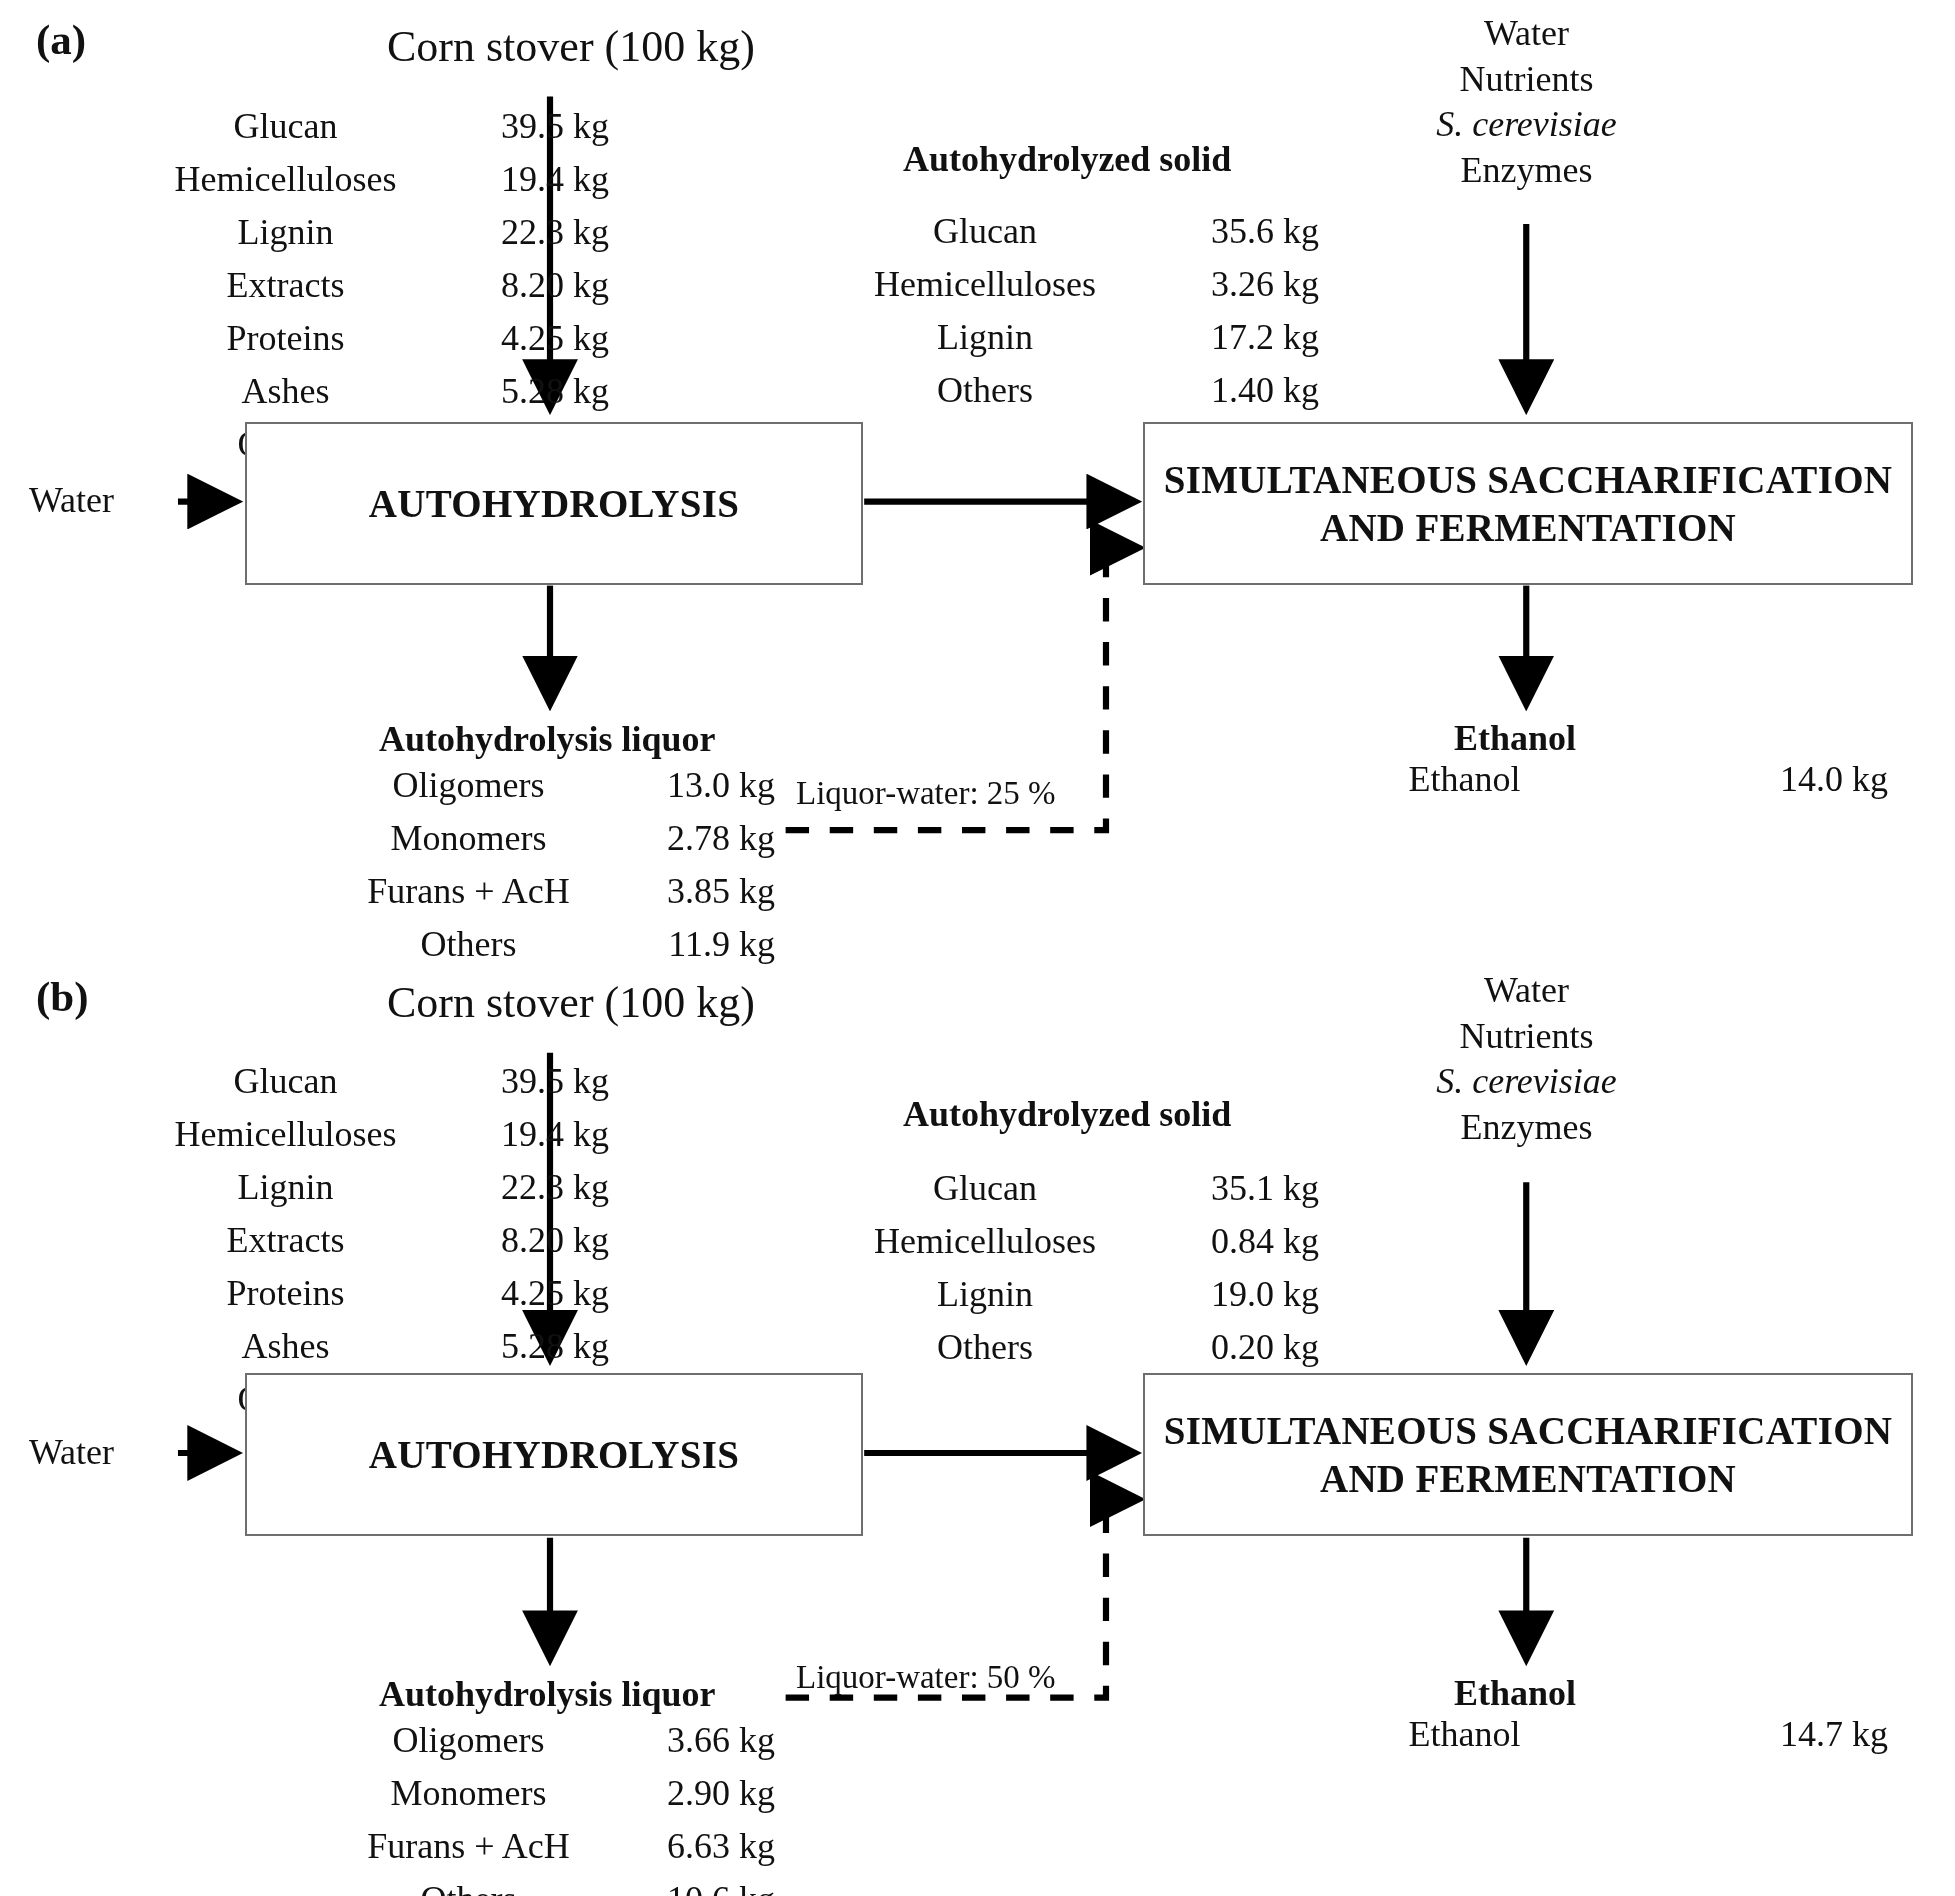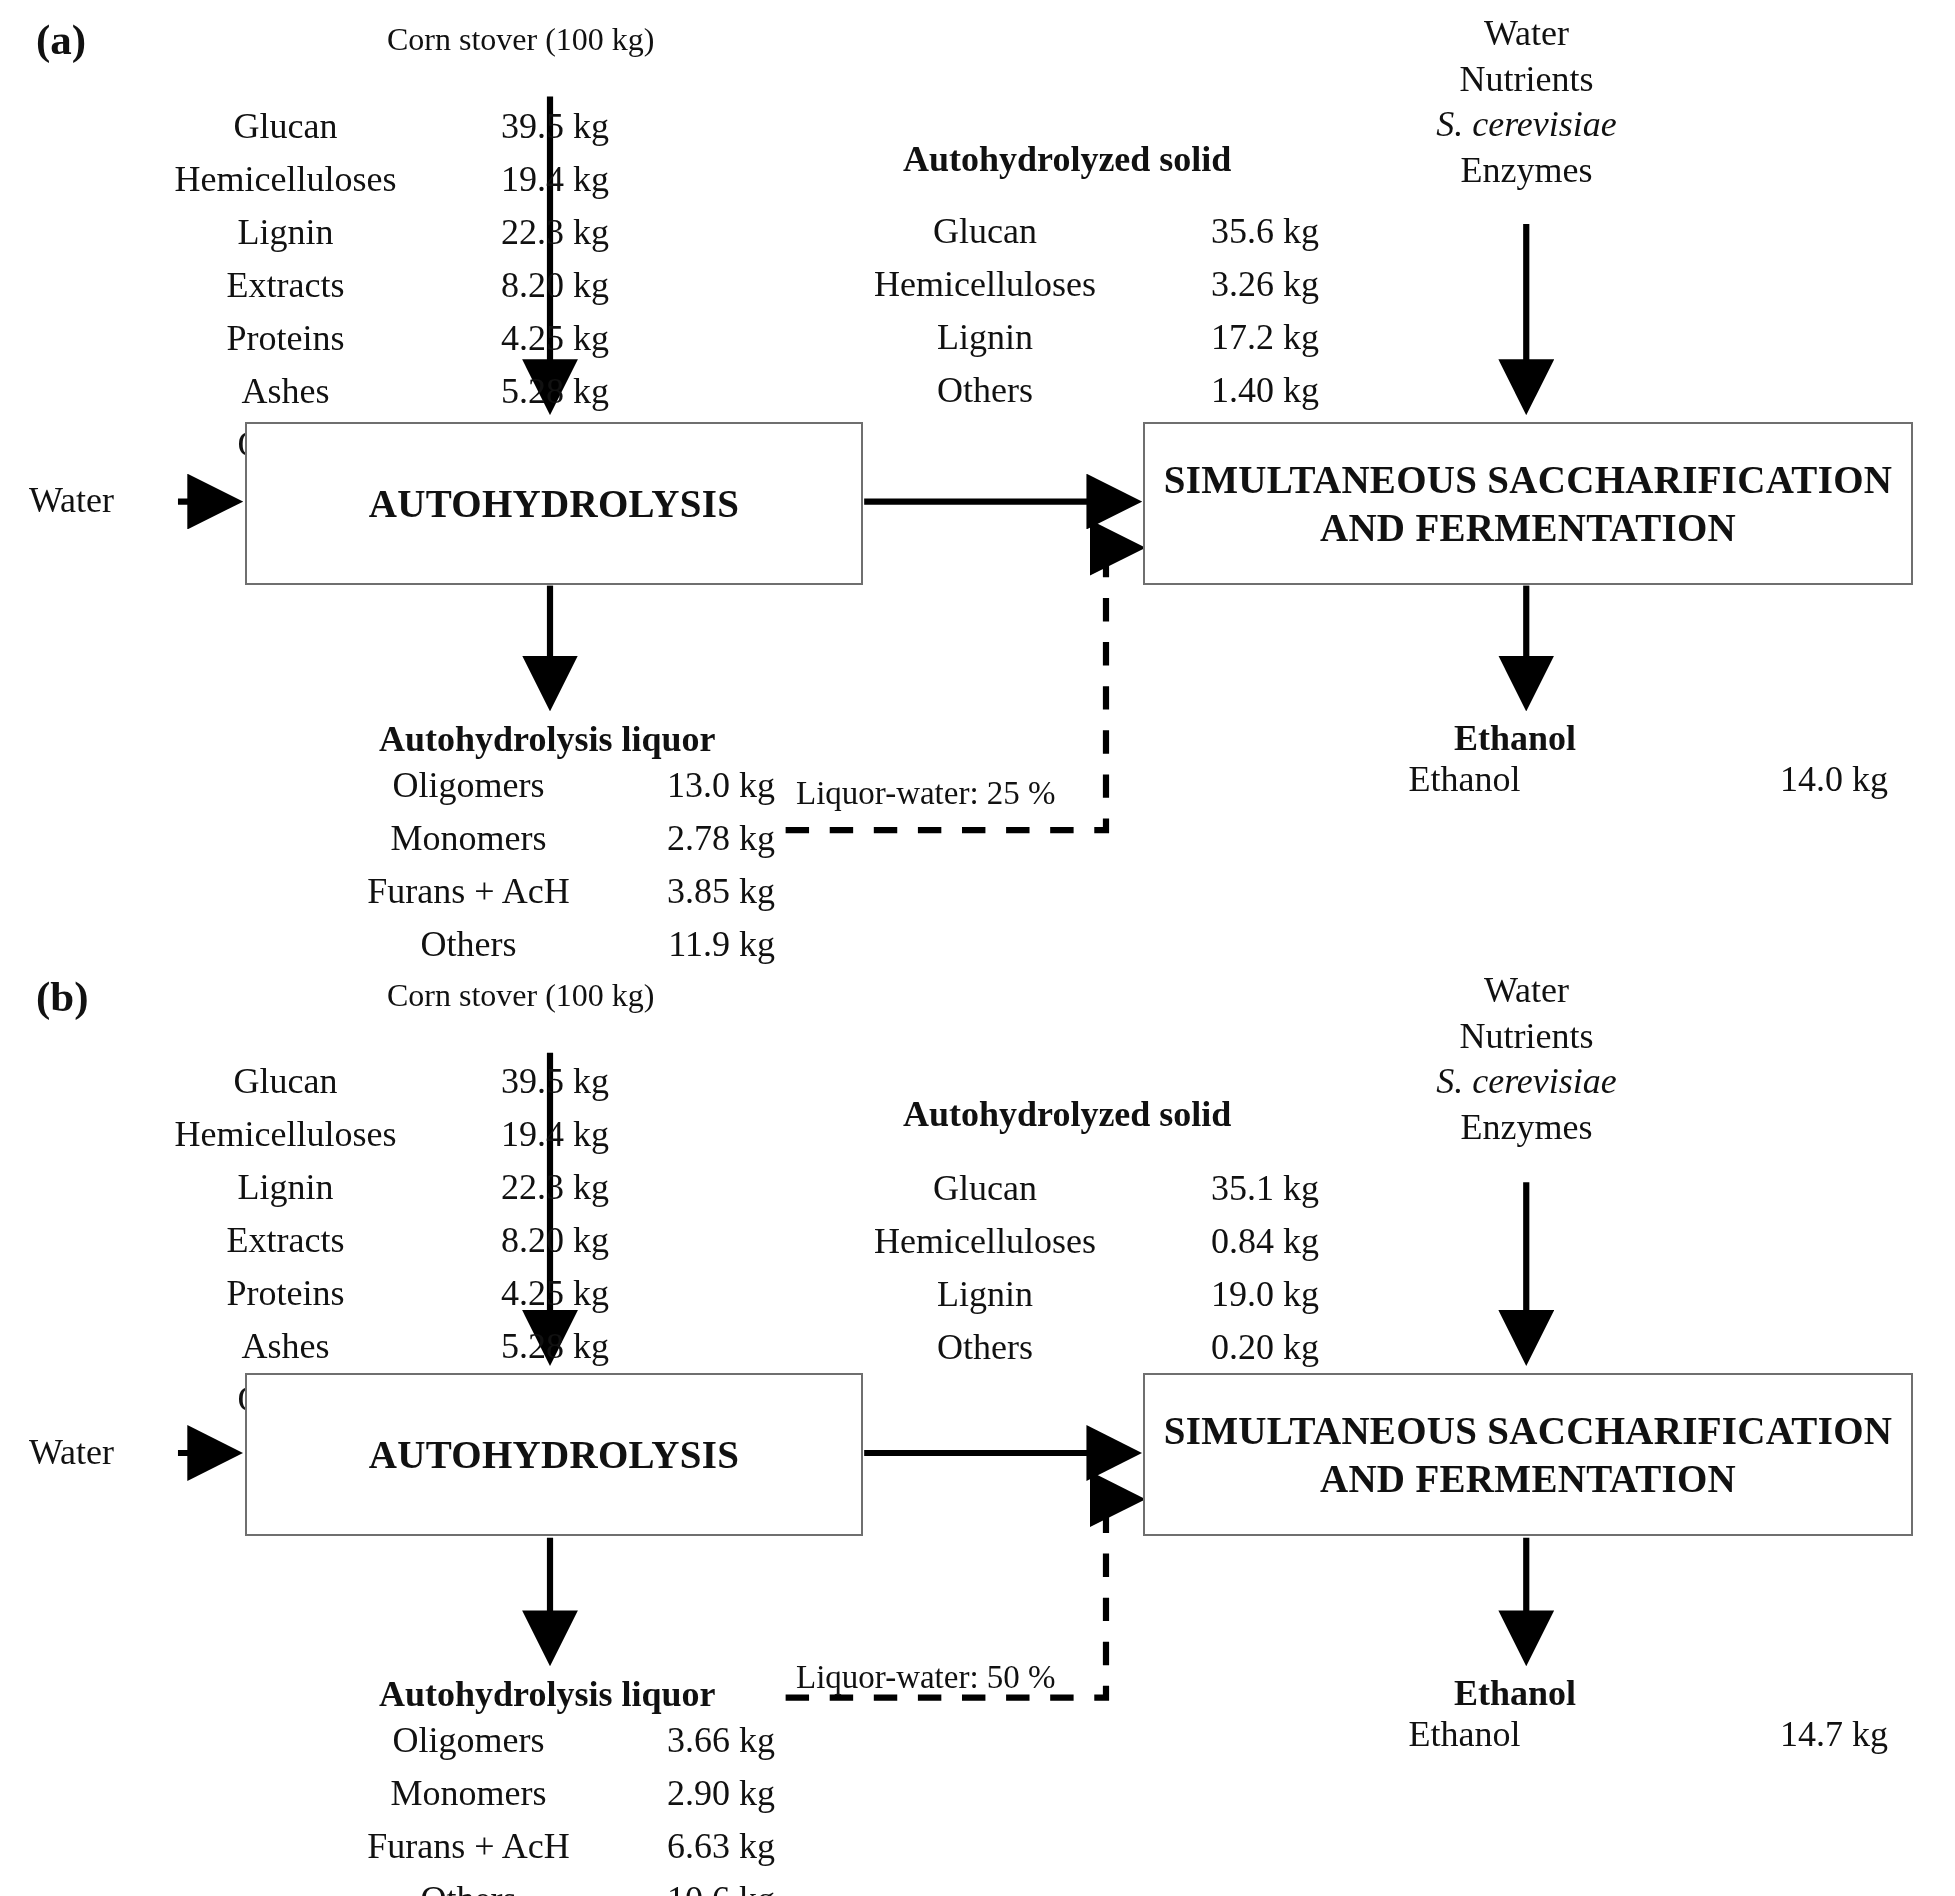--- a/index.html
+++ b/index.html
@@ -21,21 +21,21 @@
 
   .abs { position: absolute; }
 
   .panel-label {
     font-weight: bold;
     font-size: 43px;
     letter-spacing: 0px;
   }
 
   .feed-title {
-    font-size: 32px;
+    font-size: 44px;
     white-space: nowrap;
   }
 
   .section-title {
     font-size: 36px;
     font-weight: bold;
     white-space: nowrap;
   }
 
   .stack-line {

